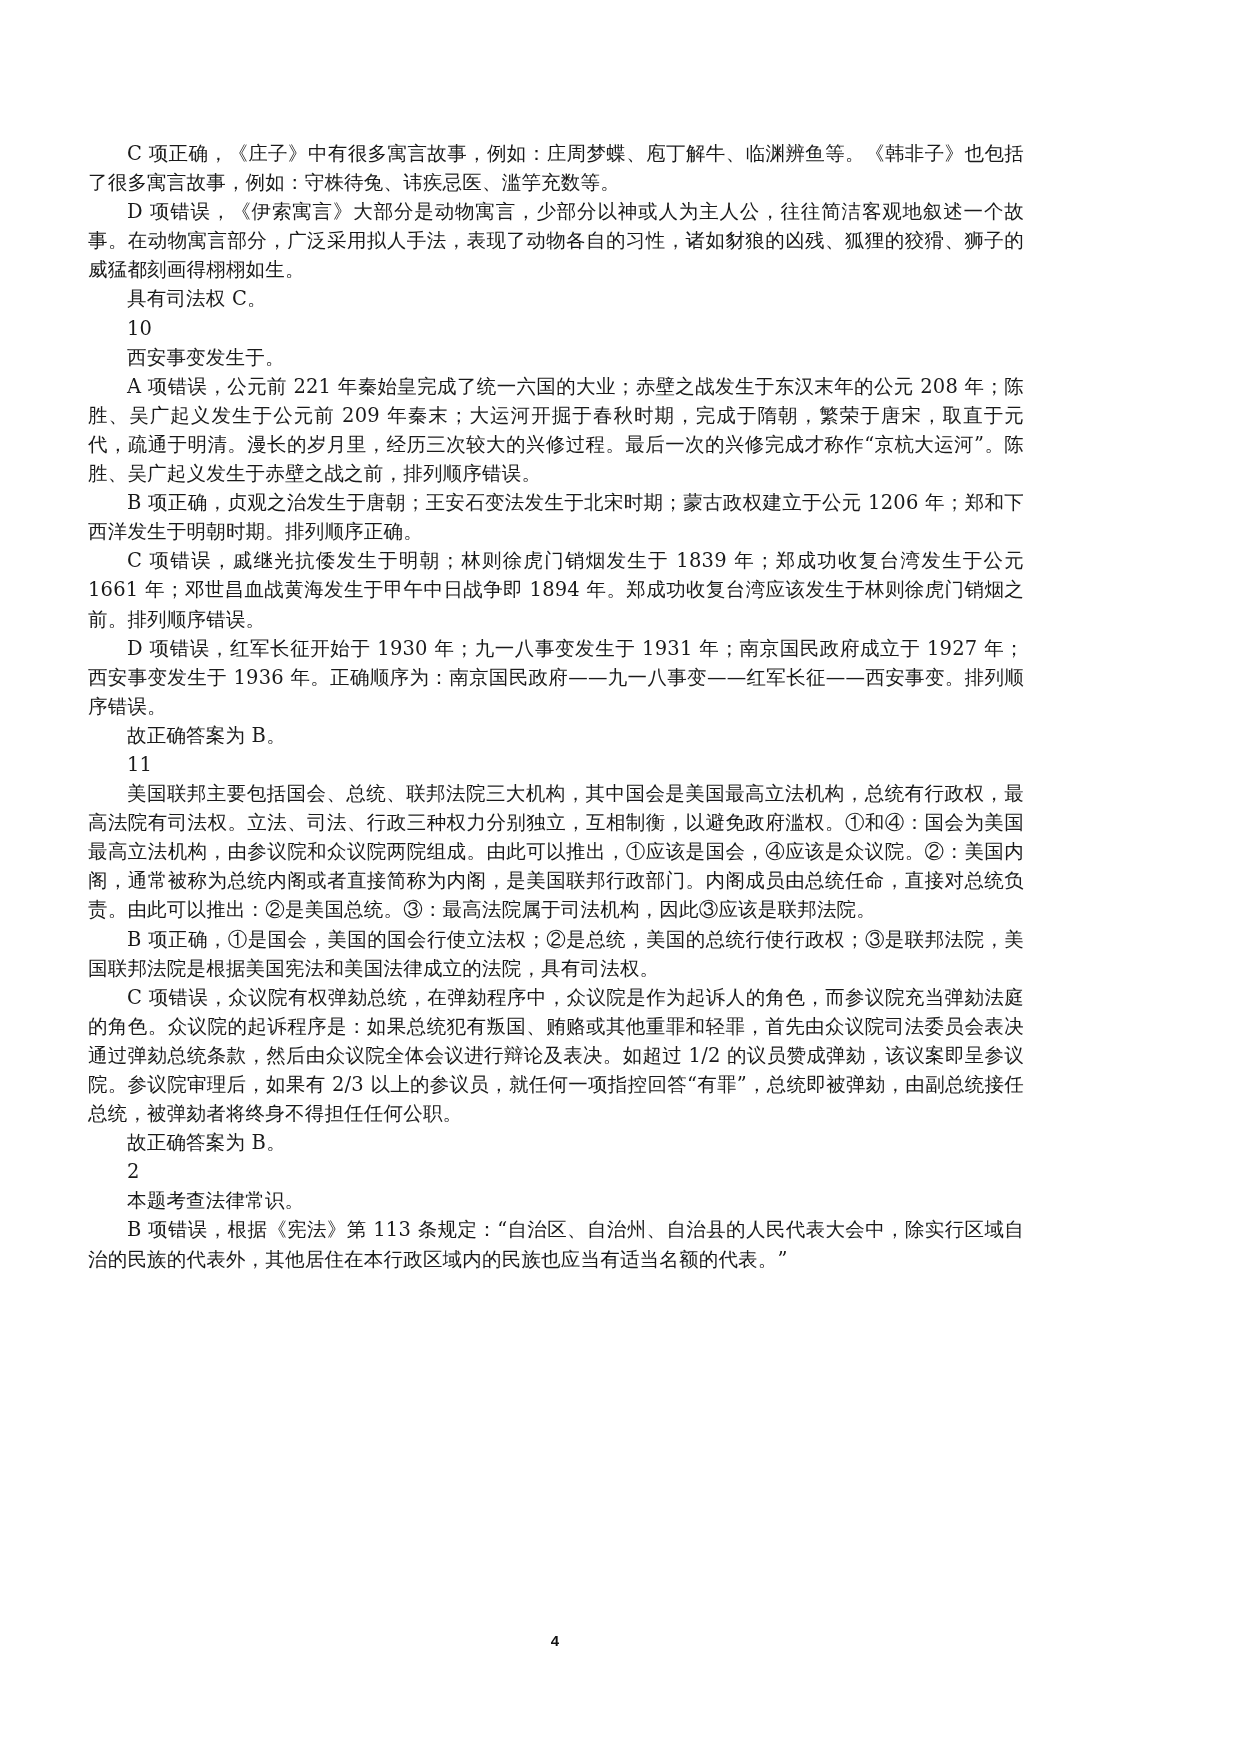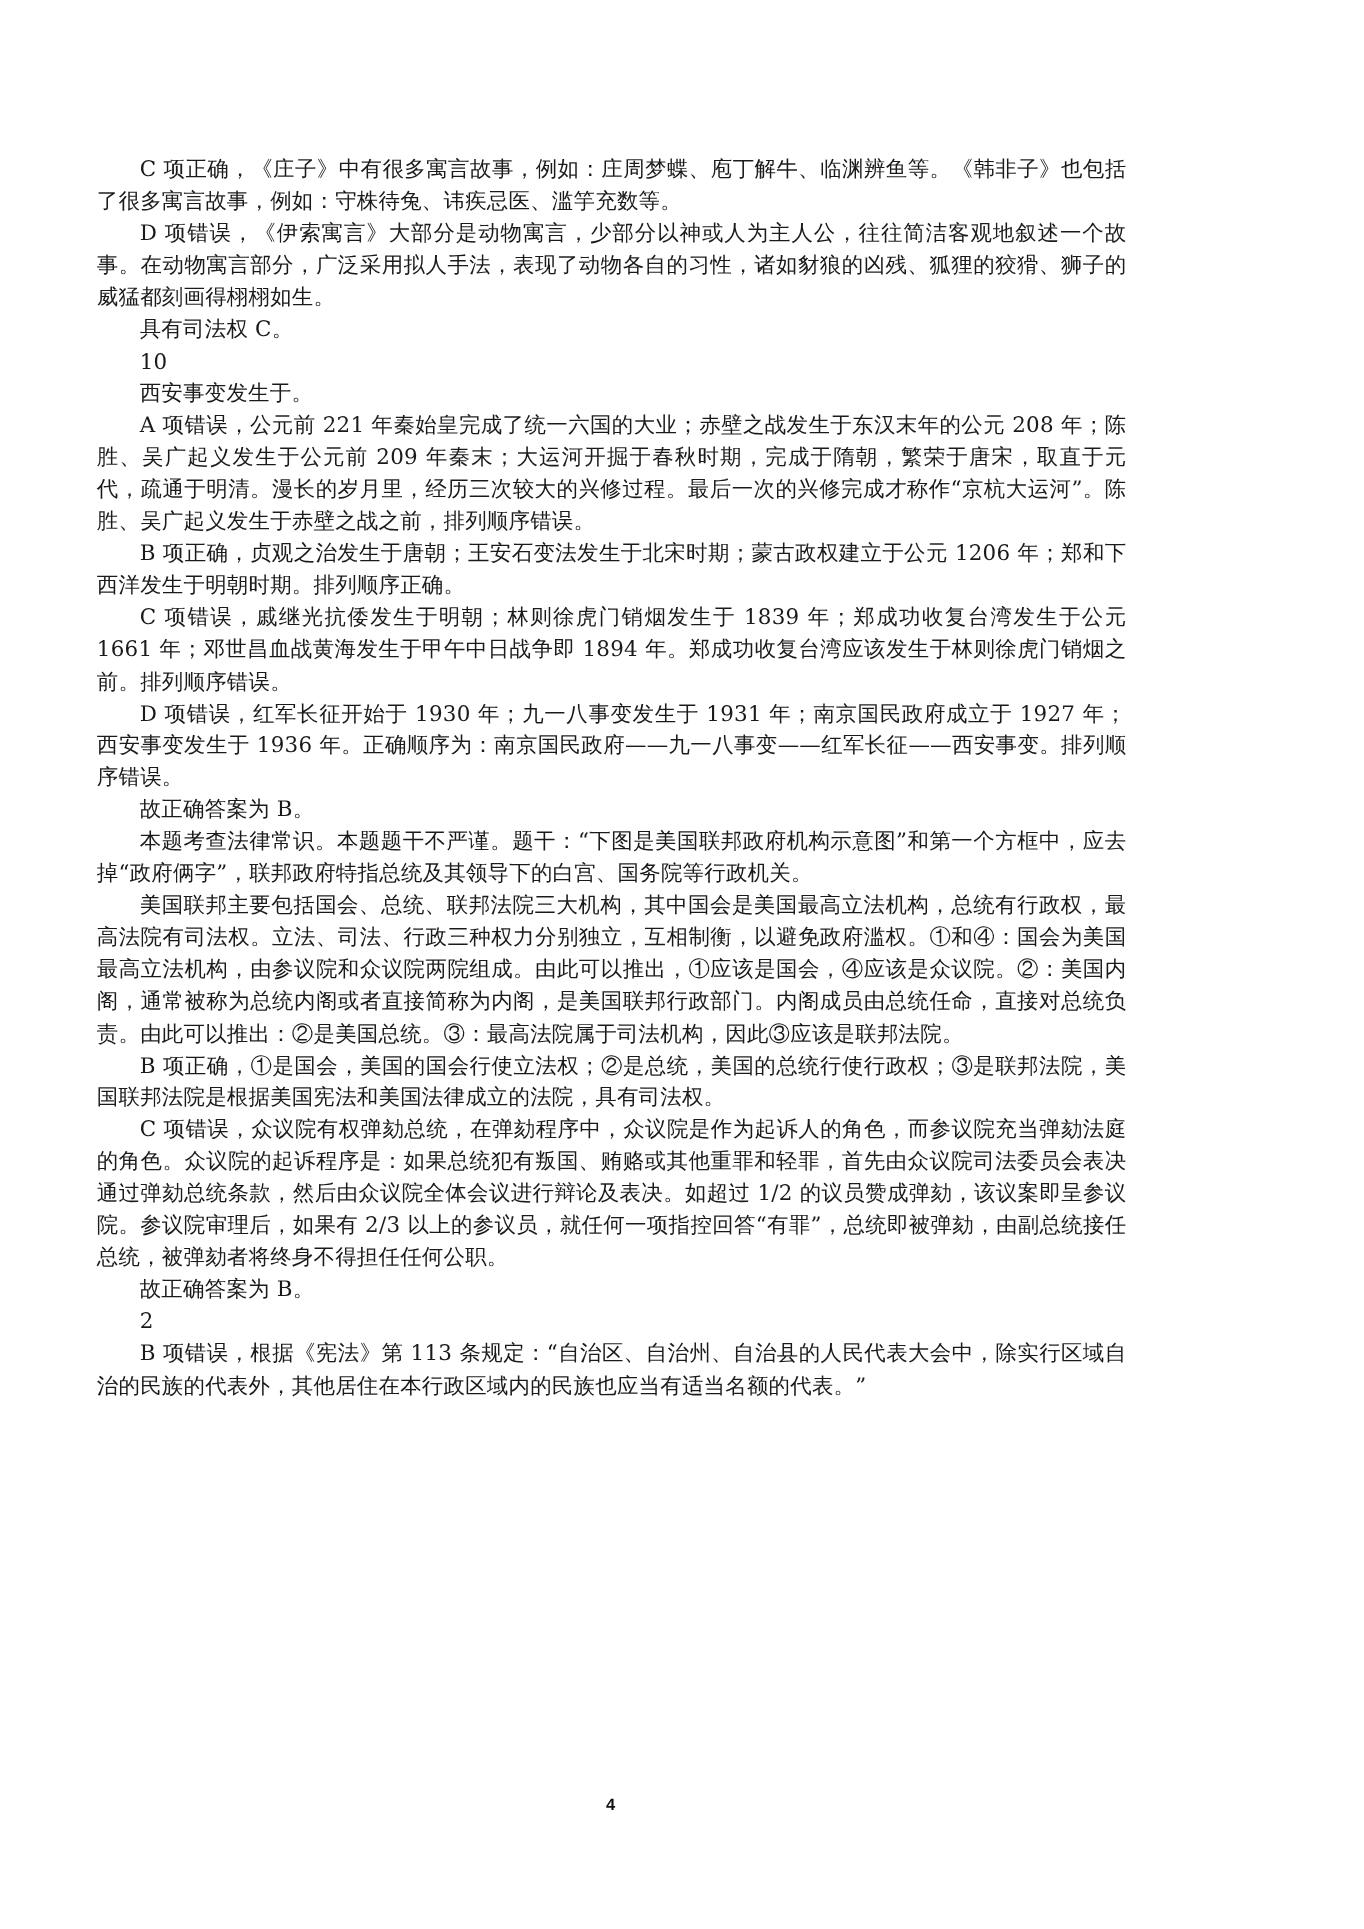--- a/index.html
+++ b/index.html
@@ -43,22 +43,23 @@
     <p class="para">C 项正确，《庄子》中有很多寓言故事，例如：庄周梦蝶、庖丁解牛、临渊辨鱼等。《韩非子》也包括了很多寓言故事，例如：守株待兔、讳疾忌医、滥竽充数等。</p>
     <p class="para">D 项错误，《伊索寓言》大部分是动物寓言，少部分以神或人为主人公，往往简洁客观地叙述一个故事。在动物寓言部分，广泛采用拟人手法，表现了动物各自的习性，诸如豺狼的凶残、狐狸的狡猾、狮子的威猛都刻画得栩栩如生。</p>
     <p class="para">具有司法权 C。</p>
     <p class="para">10</p>
     <p class="para">西安事变发生于。</p>
     <p class="para">A 项错误，公元前 221 年秦始皇完成了统一六国的大业；赤壁之战发生于东汉末年的公元 208 年；陈胜、吴广起义发生于公元前 209 年秦末；大运河开掘于春秋时期，完成于隋朝，繁荣于唐宋，取直于元代，疏通于明清。漫长的岁月里，经历三次较大的兴修过程。最后一次的兴修完成才称作“京杭大运河”。陈胜、吴广起义发生于赤壁之战之前，排列顺序错误。</p>
     <p class="para">B 项正确，贞观之治发生于唐朝；王安石变法发生于北宋时期；蒙古政权建立于公元 1206 年；郑和下西洋发生于明朝时期。排列顺序正确。</p>
     <p class="para">C 项错误，戚继光抗倭发生于明朝；林则徐虎门销烟发生于 1839 年；郑成功收复台湾发生于公元 1661 年；邓世昌血战黄海发生于甲午中日战争即 1894 年。郑成功收复台湾应该发生于林则徐虎门销烟之前。排列顺序错误。</p>
     <p class="para">D 项错误，红军长征开始于 1930 年；九一八事变发生于 1931 年；南京国民政府成立于 1927 年；西安事变发生于 1936 年。正确顺序为：南京国民政府——九一八事变——红军长征——西安事变。排列顺序错误。</p>
     <p class="para">故正确答案为 B。</p>
-    <p class="para">本题考查法律常识。本题题干不严谨。题干：“下图是美国联邦政府机构示意图”和第一个方框中，应去掉“政府俩字”，联邦政府特指总统及其领导下的白宫、国务院等行政机关。</p>
+    <p class="para">11</p>
     <p class="para">美国联邦主要包括国会、总统、联邦法院三大机构，其中国会是美国最高立法机构，总统有行政权，最高法院有司法权。立法、司法、行政三种权力分别独立，互相制衡，以避免政府滥权。①和④：国会为美国最高立法机构，由参议院和众议院两院组成。由此可以推出，①应该是国会，④应该是众议院。②：美国内阁，通常被称为总统内阁或者直接简称为内阁，是美国联邦行政部门。内阁成员由总统任命，直接对总统负责。由此可以推出：②是美国总统。③：最高法院属于司法机构，因此③应该是联邦法院。</p>
     <p class="para">B 项正确，①是国会，美国的国会行使立法权；②是总统，美国的总统行使行政权；③是联邦法院，美国联邦法院是根据美国宪法和美国法律成立的法院，具有司法权。</p>
     <p class="para">C 项错误，众议院有权弹劾总统，在弹劾程序中，众议院是作为起诉人的角色，而参议院充当弹劾法庭的角色。众议院的起诉程序是：如果总统犯有叛国、贿赂或其他重罪和轻罪，首先由众议院司法委员会表决通过弹劾总统条款，然后由众议院全体会议进行辩论及表决。如超过 1/2 的议员赞成弹劾，该议案即呈参议院。参议院审理后，如果有 2/3 以上的参议员，就任何一项指控回答“有罪”，总统即被弹劾，由副总统接任总统，被弹劾者将终身不得担任任何公职。</p>
     <p class="para">故正确答案为 B。</p>
     <p class="para">2</p>
+    <p class="para">本题考查法律常识。</p>
     <p class="para">B 项错误，根据《宪法》第 113 条规定：“自治区、自治州、自治县的人民代表大会中，除实行区域自治的民族的代表外，其他居住在本行政区域内的民族也应当有适当名额的代表。”</p>
   </div>
   <div class="page-number">4</div>
 </div>
 
 </body></html>

